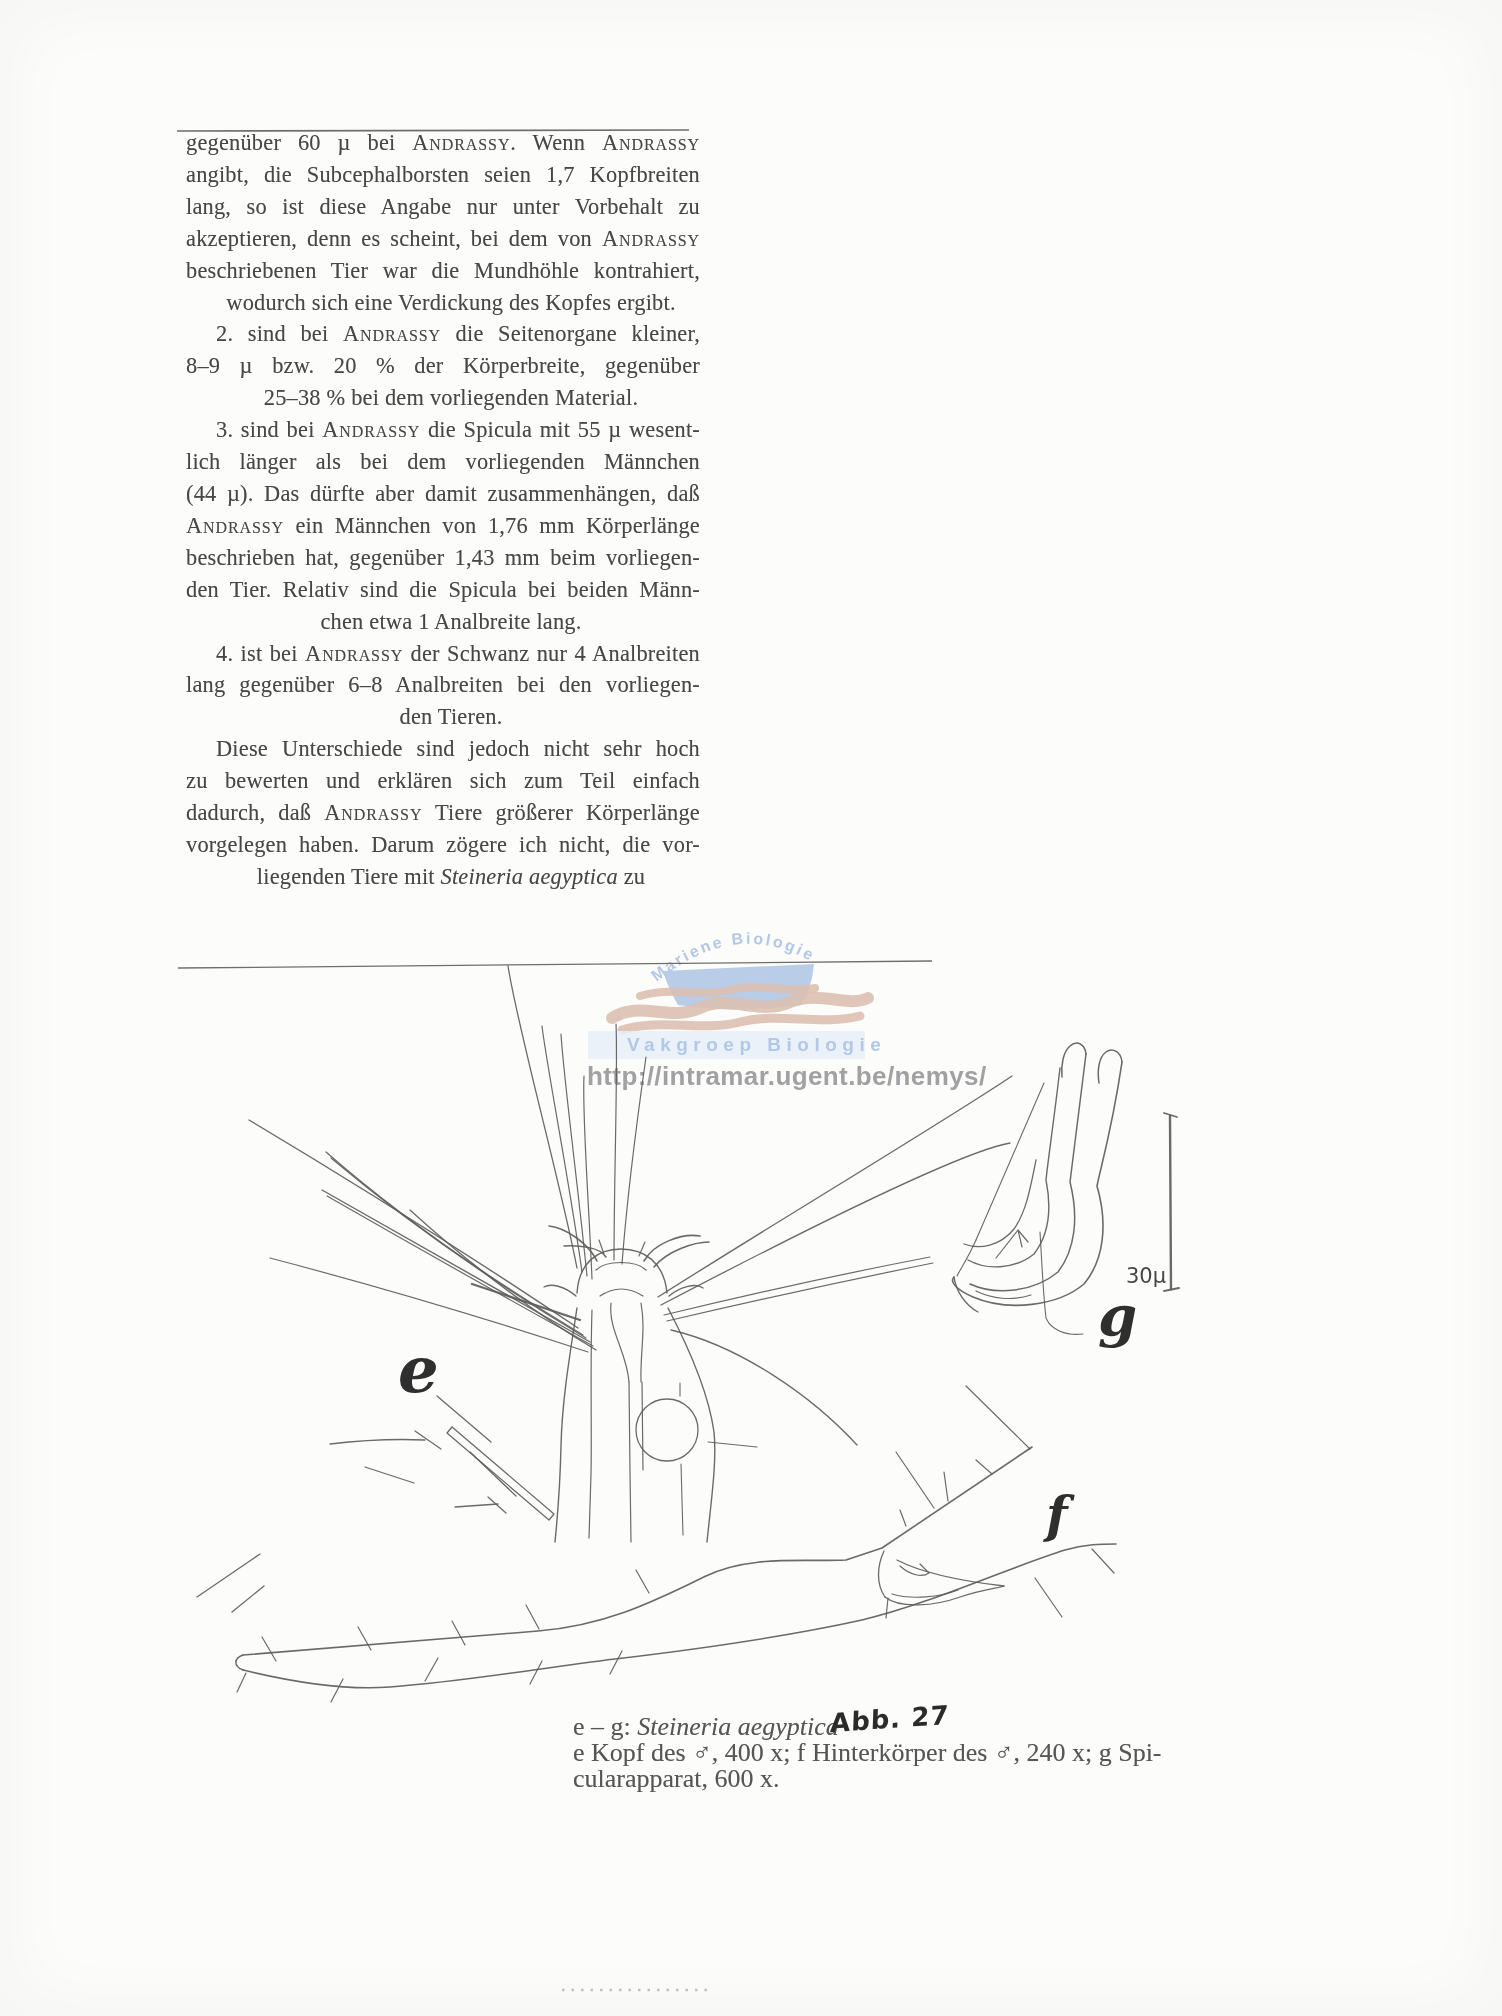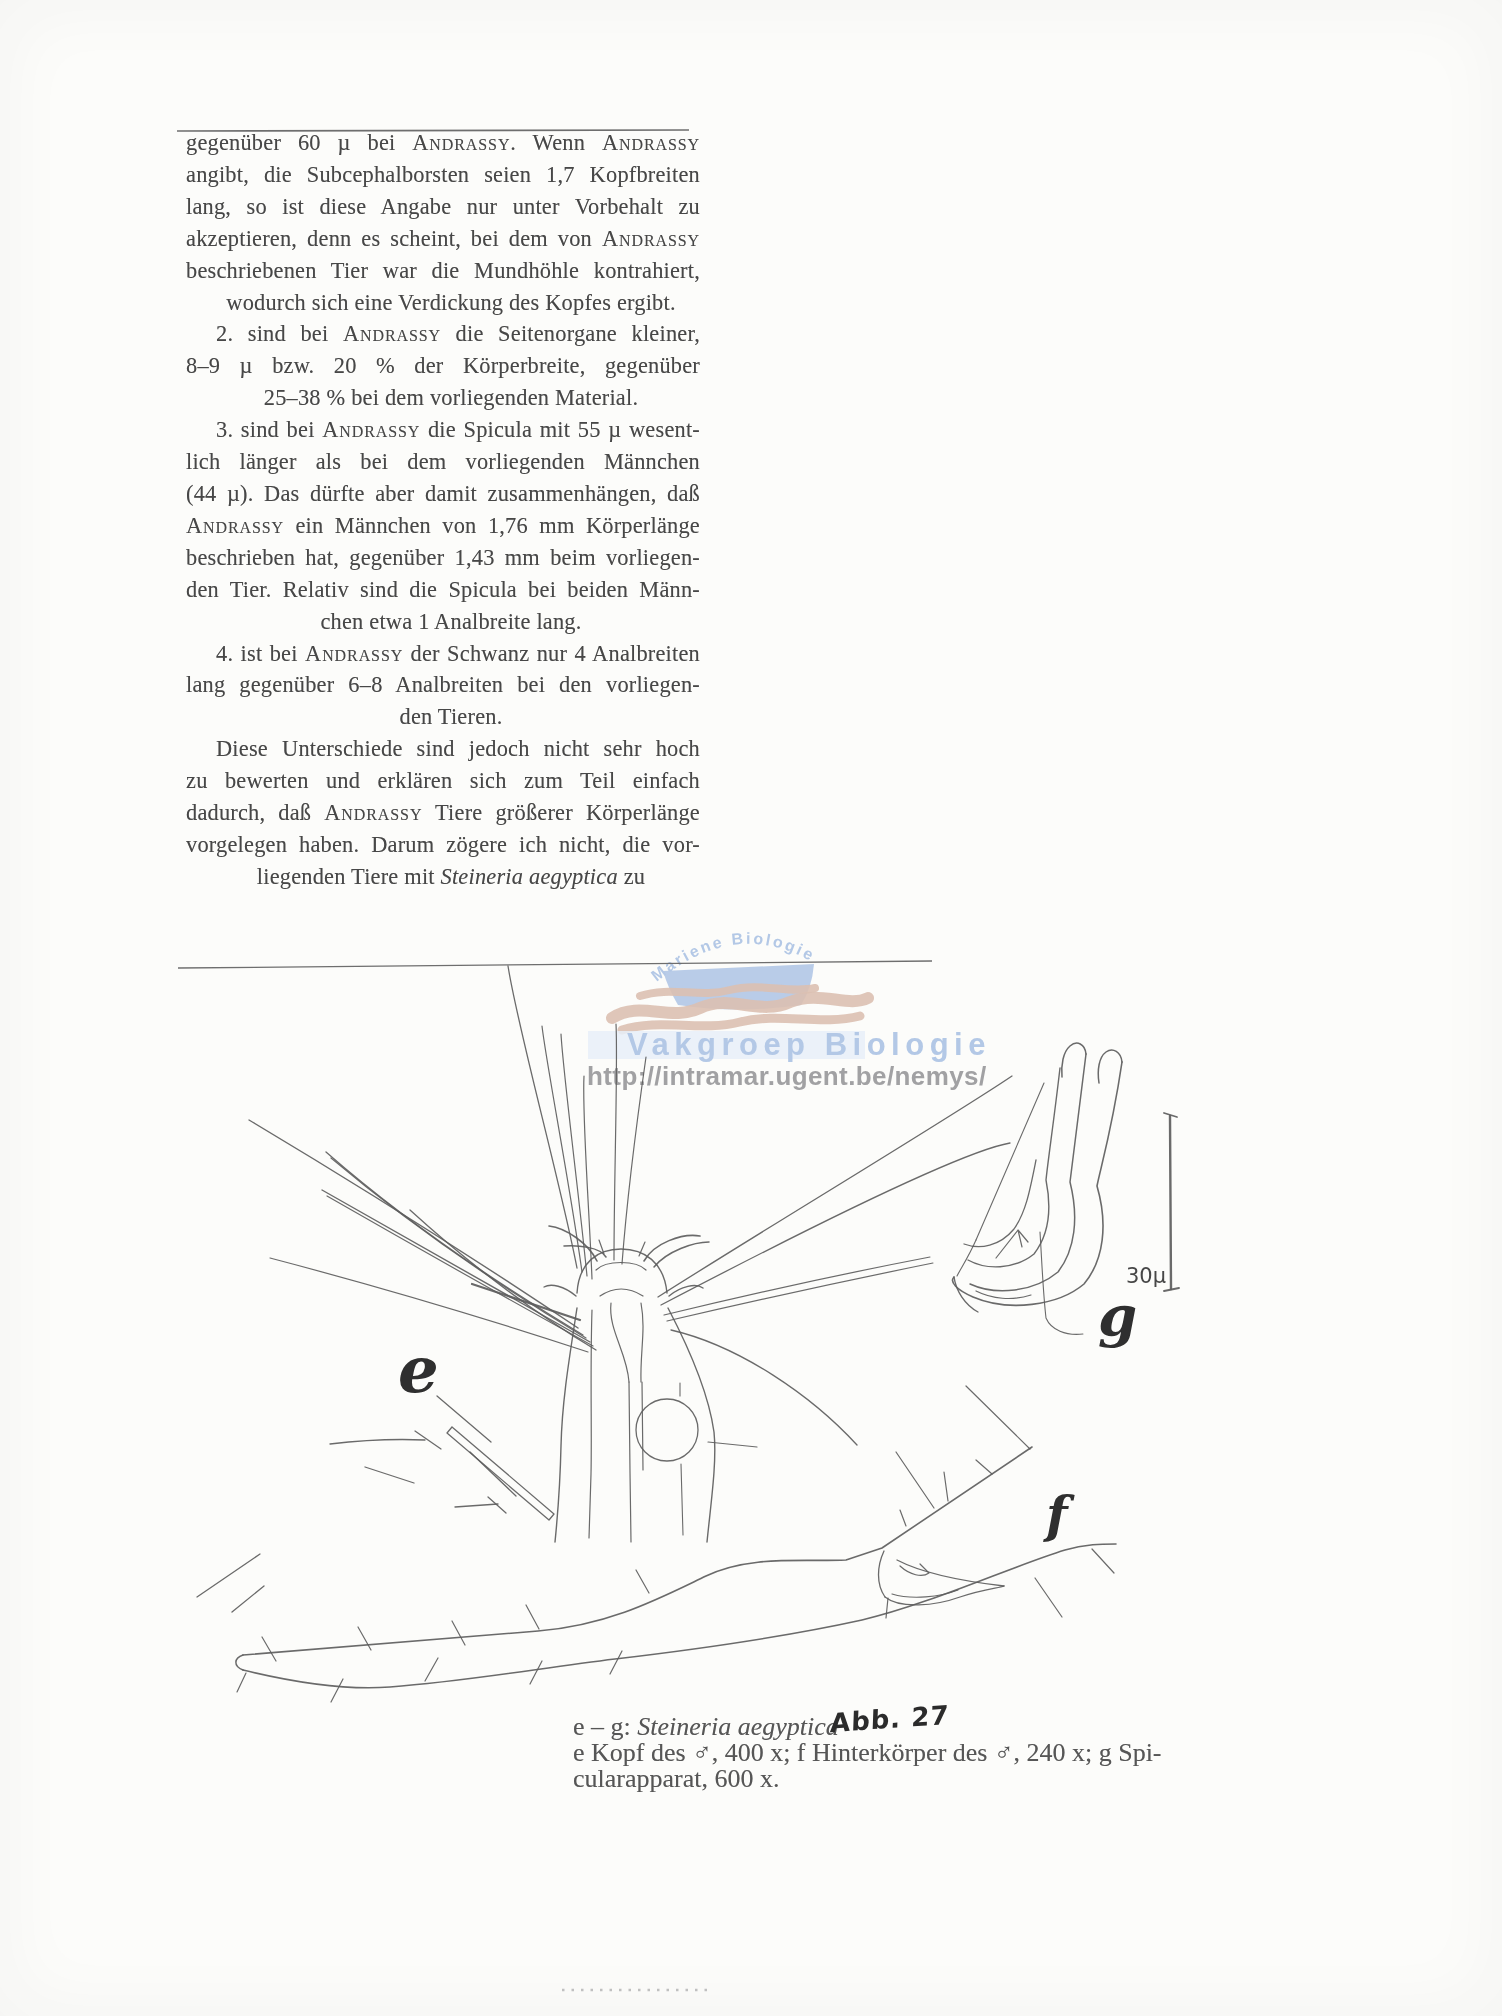--- a/index.html
+++ b/index.html
@@ -25,21 +25,21 @@
   .sc { font-variant:small-caps; letter-spacing:.9px; }
   .it { font-style:italic; }
 
   
   .wm-band {
     position:absolute; left:588px; top:1031px; width:277px; height:28px;
     background:var(--watermark-band,#e8eef8); opacity:.85;
   }
   .wm-band-text {
     position:absolute; left:627px; top:1031px; height:36px; line-height:28px;
-    font-family:"Liberation Sans", sans-serif; font-size:31px; font-weight:bold;
+    font-family:"Liberation Sans", sans-serif; font-size:19px; font-weight:bold;
     letter-spacing:5.5px; color:var(--watermark-blue,#b3c8e6);
   }
   .wm-url {
     position:absolute; left:587px; top:1061px;
     font-family:"Liberation Sans", sans-serif; font-size:26px; font-weight:bold;
     letter-spacing:.4px; color:var(--url-gray,#a1a1a3);
   }
   .wm-svg { position:absolute; left:0; top:0; pointer-events:none; }
   .wm-arc-text { fill:var(--watermark-blue,#b3c8e6); font-family:"Liberation Sans",sans-serif;
     font-weight:bold; font-size:16px; letter-spacing:2.5px; }

